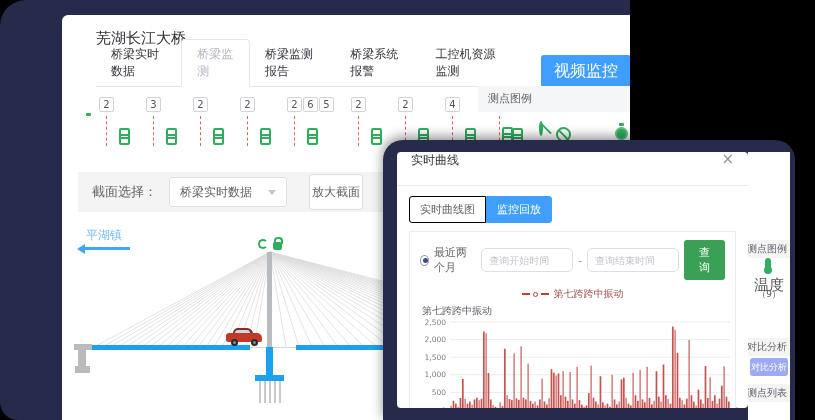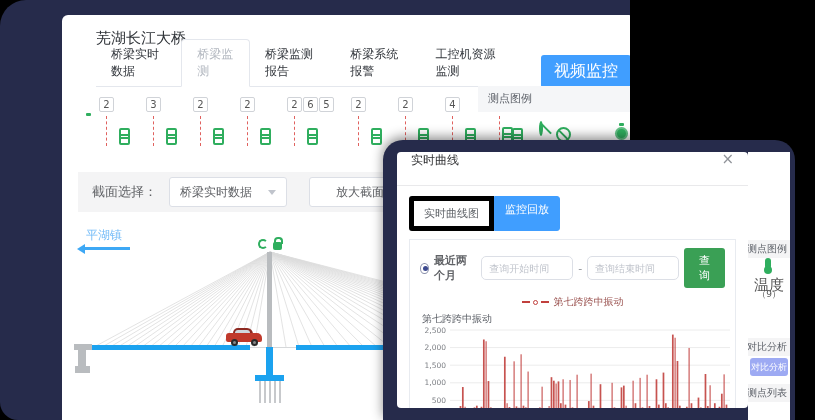--- a/index.html
+++ b/index.html
@@ -51,21 +51,21 @@
 
   
   .section-row { position:absolute; left:16px; top:157px; width:541px; height:40px;
     background:#f4f4f5; display:flex; align-items:center; gap:12px; padding-left:14px; }
   .section-label { font-size:13px; color:#606266; }
   .select-box { width:118px; height:30px; border:1px solid #dcdfe6; border-radius:3px;
     background:#fff; font-size:12px; color:#606266; display:flex; align-items:center;
     justify-content:space-between; padding:0 10px; cursor:pointer; }
   .caret { width:0; height:0; border-left:4px solid transparent; border-right:4px solid transparent;
     border-top:5px solid #c0c4cc; }
-  .zoom-btn { height:30px; padding:0 26px; border:1px solid #dcdfe6; border-radius:3px;
+  .zoom-btn { height:36px; padding:0 2px; border:1px solid #dcdfe6; border-radius:3px;
     background:#fff; font-size:12px; color:#606266; margin-left:10px; cursor:pointer; }
 
   
   .bridge { position:absolute; left:12px; top:200px; width:573px; height:205px; overflow:hidden; }
   .side-label { position:absolute; left:12px; top:12px; font-size:12px; color:#74bcf8; }
   .side-arrow { position:absolute; left:10px; top:32px; width:46px; height:3px; background:#3da8f5; }
   .side-arrow::before { content:""; position:absolute; left:-7px; top:-3.5px; width:0; height:0;
     border-top:5px solid transparent; border-bottom:5px solid transparent; border-right:8px solid #3da8f5; }
   .cables { position:absolute; left:0; top:0; }
   .tower-upper { position:absolute; left:193px; top:37px; width:5px; height:95px; background:#b9bcbf; }
@@ -125,29 +125,29 @@
   
   .modal { position:absolute; left:14px; top:12px; width:351px; height:256px; background:#fff;
     border-radius:4px; overflow:hidden; }
   .modal-header { height:34px; display:flex; align-items:flex-start; justify-content:space-between;
     padding:0 14px; border-bottom:1px solid #e9e9eb; }
   .modal-title { font-size:12px; color:#303133; }
   .modal-close { font-size:15px; color:#909399; cursor:pointer; line-height:1; }
   .modal-body { padding:10px 12px 0; }
   .modal-tabs { display:flex; }
   .mtab { font-size:11px; padding:5px 10px; cursor:pointer; }
-  .mtab.plain { background:#fff; border:5px solid #000000; color:#5f6368; border-radius:3px 0 0 3px; }
+  .mtab.plain { background:#fff; border:1px solid #000000; color:#5f6368; border-radius:3px 0 0 3px; }
   .mtab.blue { background:#409eff; border:1px solid #409eff; color:#fff; border-radius:0 3px 3px 0; }
   .pane { margin-top:8px; border:1px solid #e8ebf0; padding:8px 10px 6px; height:192px; }
   .controls { display:flex; align-items:center; gap:5px; }
   .radio { width:11px; height:11px; border-radius:50%; border:1px solid #8d93ad;
     position:relative; cursor:pointer; }
   .radio::after { content:""; position:absolute; left:2px; top:2px; width:5px; height:5px;
     border-radius:50%; background:#3d4a8f; }
-  .radio-label { font-size:11px; color:#606266; margin-right:auto;font-weight:bold; }
+  .radio-label { font-size:11px; color:#606266; margin-right:auto; }
   .date-input { width:92px; height:24px; border:1px solid #dcdfe6; border-radius:5px;
     font-size:10px; padding:0 7px; color:#606266;
     font-family:"DejaVu Sans","Liberation Sans",sans-serif; }
   .date-input::placeholder { color:#c0c4cc; }
   .dash-sep { font-size:11px; color:#909399; }
   .query-btn { background:#3aa055; color:#fff; border:none; font-size:11px; padding:5px 12px;
     border-radius:3px; cursor:pointer; }
   .legend-row { display:flex; align-items:center; justify-content:center; gap:3px; margin-top:7px; }
   .lg-line { width:8px; height:2px; background:#c1403d; }
   .lg-circle { width:5px; height:5px; border:1.5px solid #c1403d; border-radius:50%; background:#fff; }

